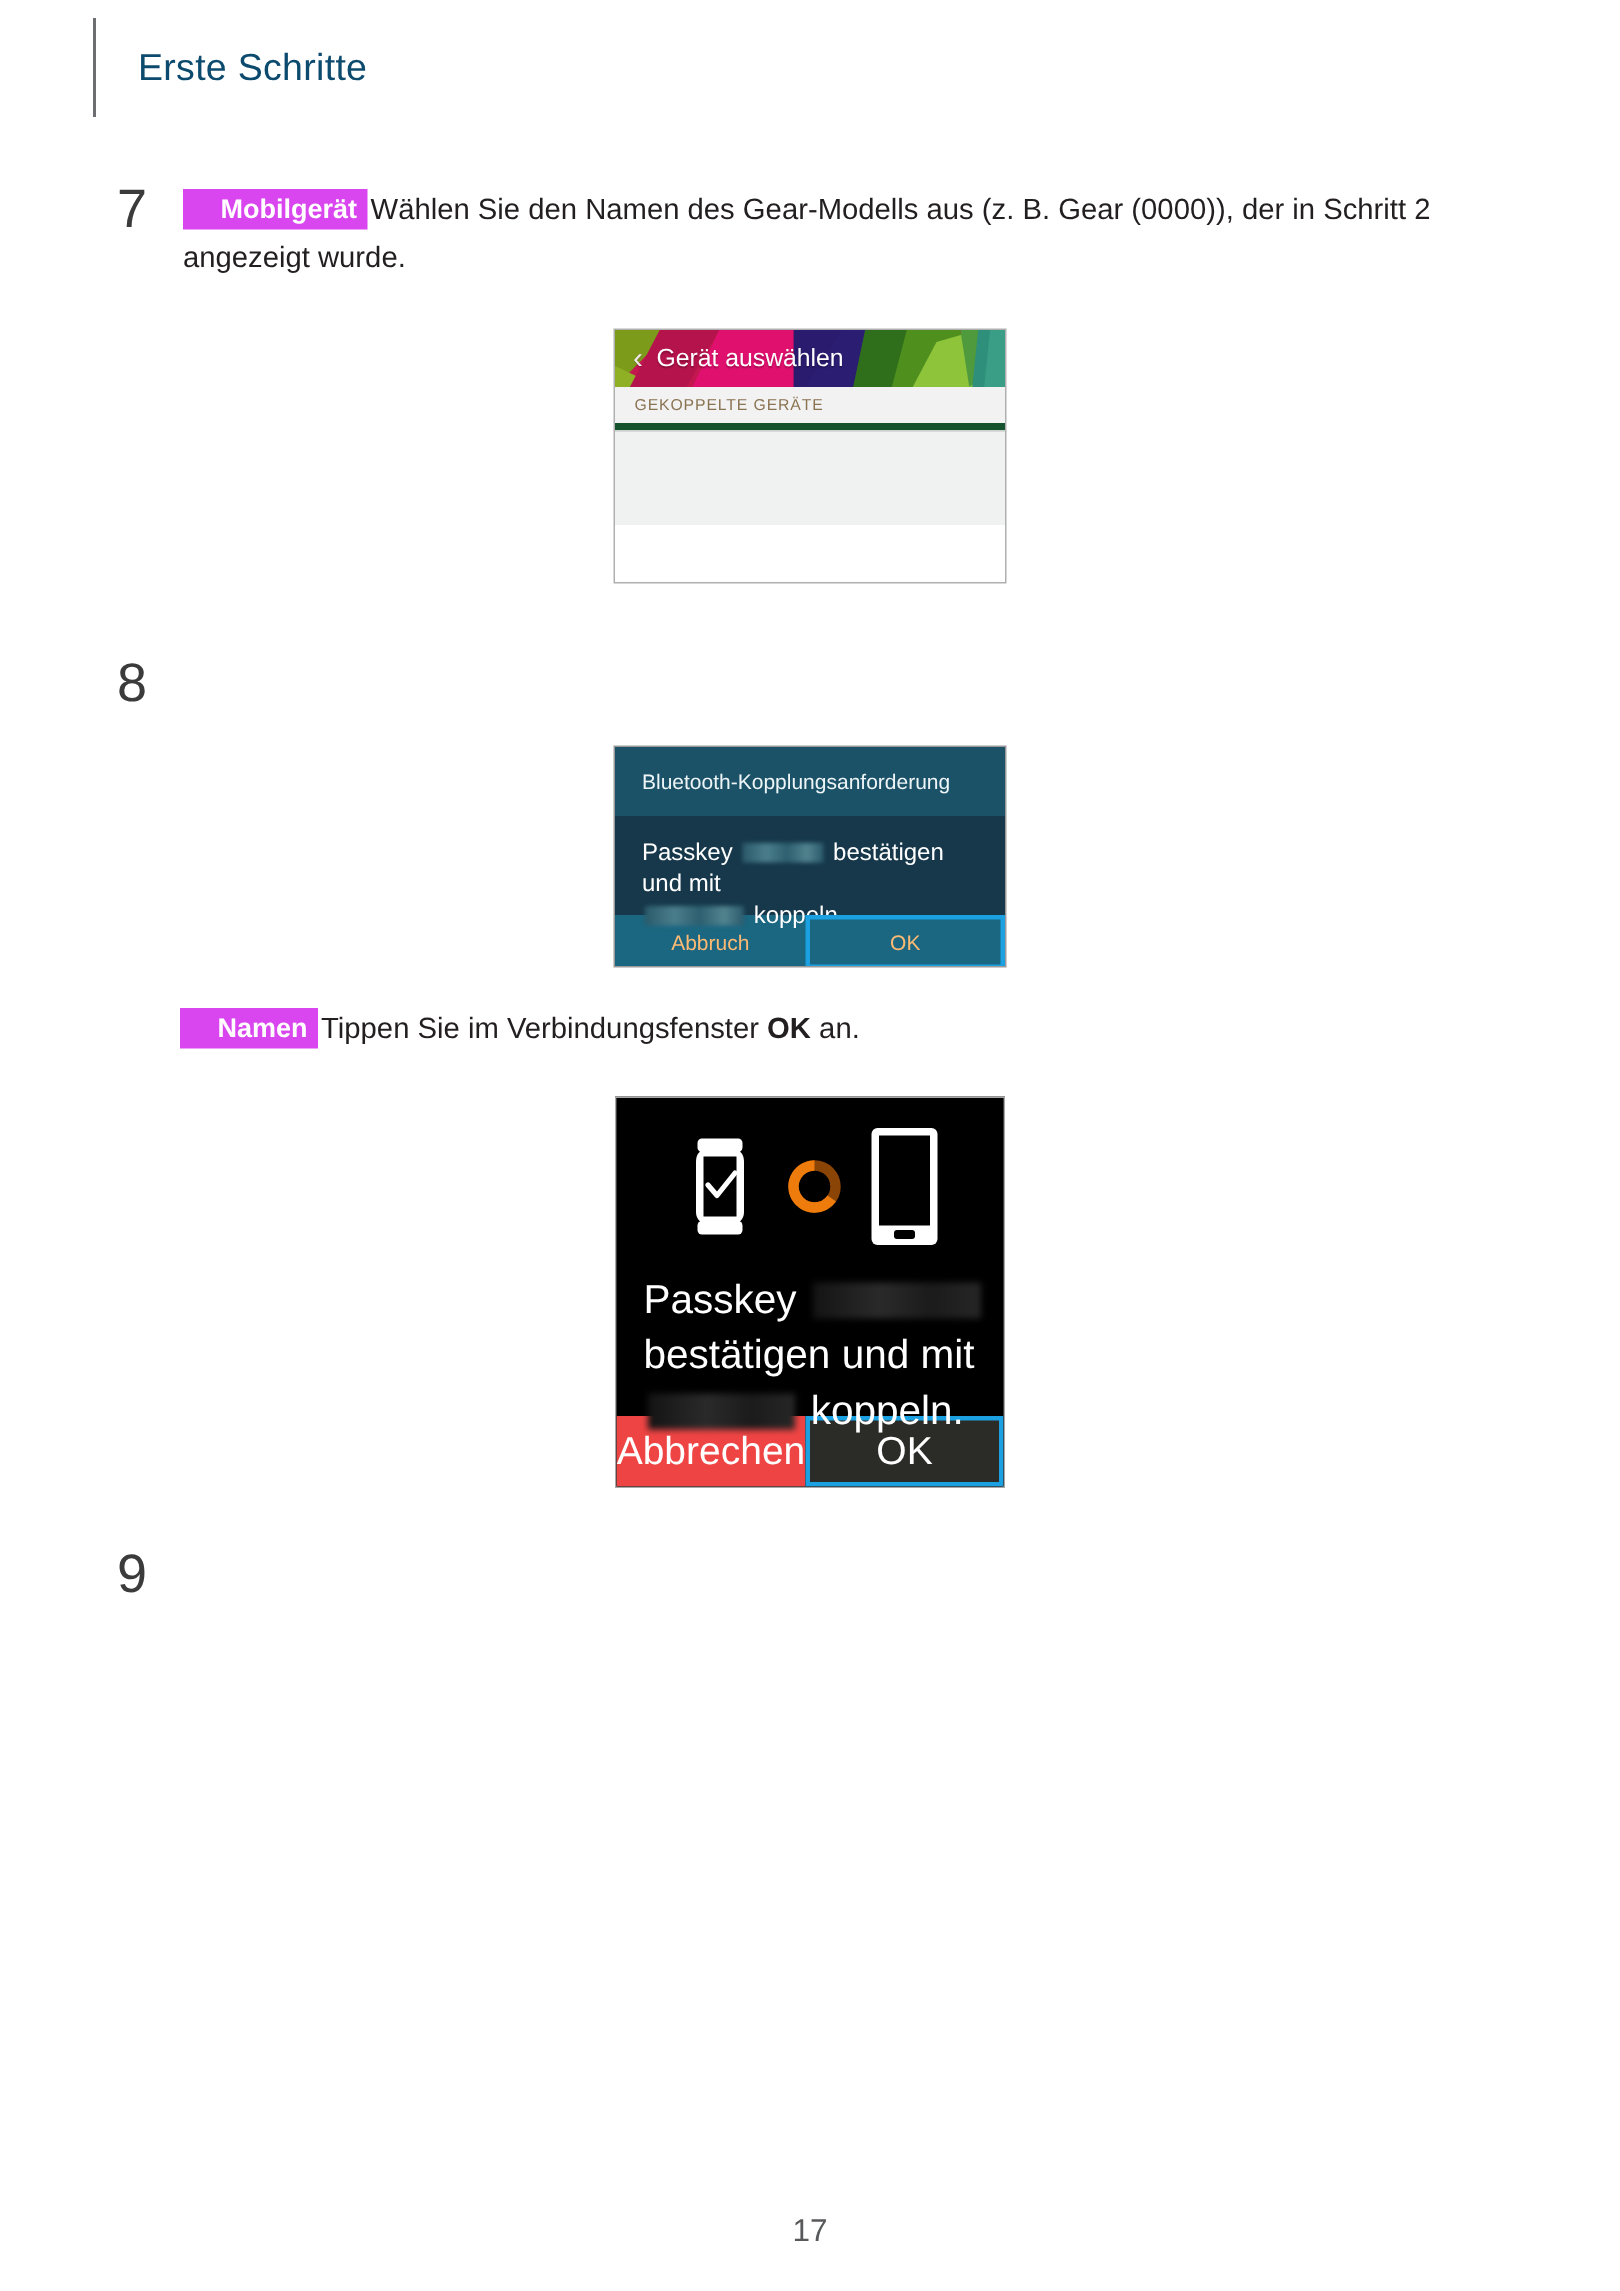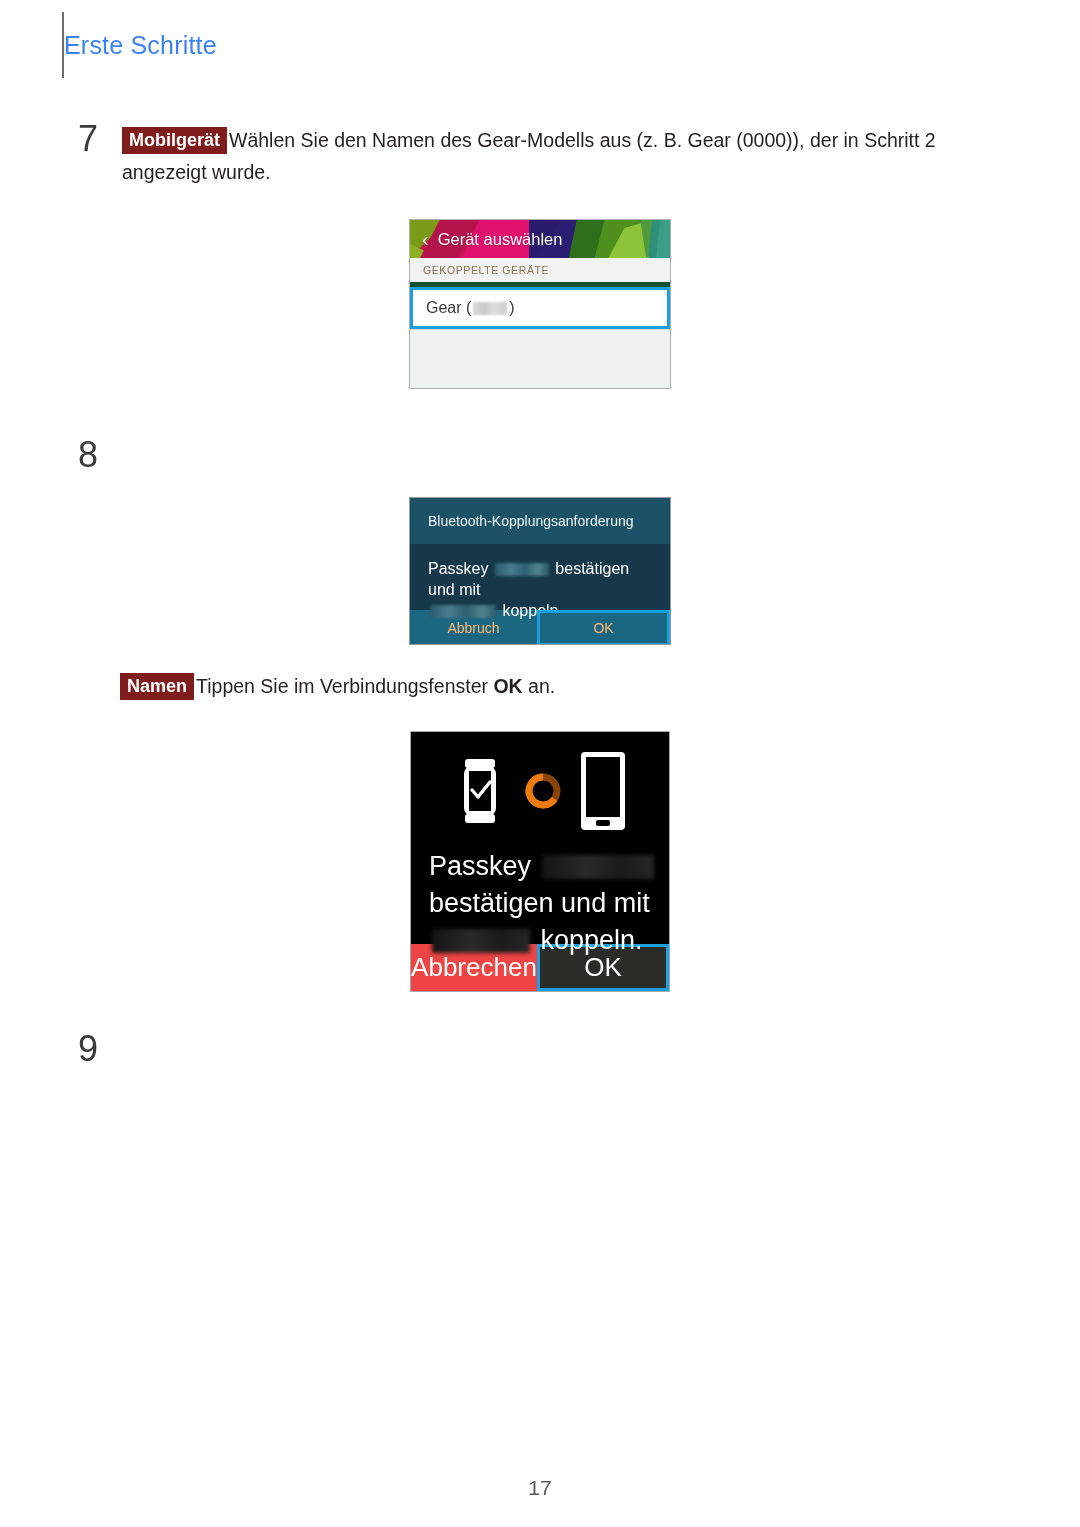--- a/index.html
+++ b/index.html
@@ -24,22 +24,23 @@
     height: 66px;
     display: flex;
     align-items: center;
   }
   .header-rule {
     width: 2px;
     height: 66px;
     background: #6d6e71;
   }
   .chapter-title {
+    margin-left: 28px;
     font-size: 25px;
-    color: #3b82f6;
+    color: #0c4a6e;
     letter-spacing: 0.2px;
     white-space: nowrap;
   }
 
   
   .step {
     position: absolute;
     display: flex;
     align-items: flex-start;
   }
@@ -52,26 +53,26 @@
     font-weight: 400;
   }
   .step-body {
     font-size: 19.5px;
     line-height: 32px;
     color: #231f20;
     padding-top: 4px;
   }
   .tag {
     display: inline-block;
-    background: #7f1d1d;
+    background: #d946ef;
     color: #ffffff;
     font-weight: bold;
     font-size: 18px;
     line-height: 22px;
-    padding: 2px 7px 3px 7px;
+    padding: 2px 7px 3px 25px;
     vertical-align: 1px;
     margin-right: 2px;
     white-space: nowrap;
   }
   .b { font-weight: bold; }
 
   .step7 { left: 78px; top: 120px; width: 900px; }
   .step8 { left: 78px; top: 436px; width: 950px; }
   .stepGear { left: 120px; top: 670px; width: 760px; }
   .stepGear .step-body { padding-top: 0; }
@@ -289,25 +290,20 @@
       <polygon points="232,0 262,0 262,20 238,38" fill="#4f9a3c"></polygon>
       <polygon points="244,0 262,0 262,38 240,38" fill="#2e8f7a"></polygon>
       <polygon points="252,0 262,0 262,38 248,38" fill="#3a9e86"></polygon>
     </svg>
     <div class="gw-header-title">
       <span class="gw-back">‹</span>
       <span>Gerät auswählen</span>
     </div>
   </div>
   <div class="gw-section">GEKOPPELTE GERÄTE</div>
-  <div class="gw-row">
-    <span>Gear (</span>
-      <span class="redact" style="width:34px"></span>
-      <span>)</span>
-  </div>
   <div class="gw-blank"></div>
 </div>
 
 <div class="step step8">
   <div class="step-num">8</div>
 </div>
 
 <div class="shot shot2">
   <div class="bt-title">Bluetooth-Kopplungsanforderung</div>
   <div class="bt-body">

